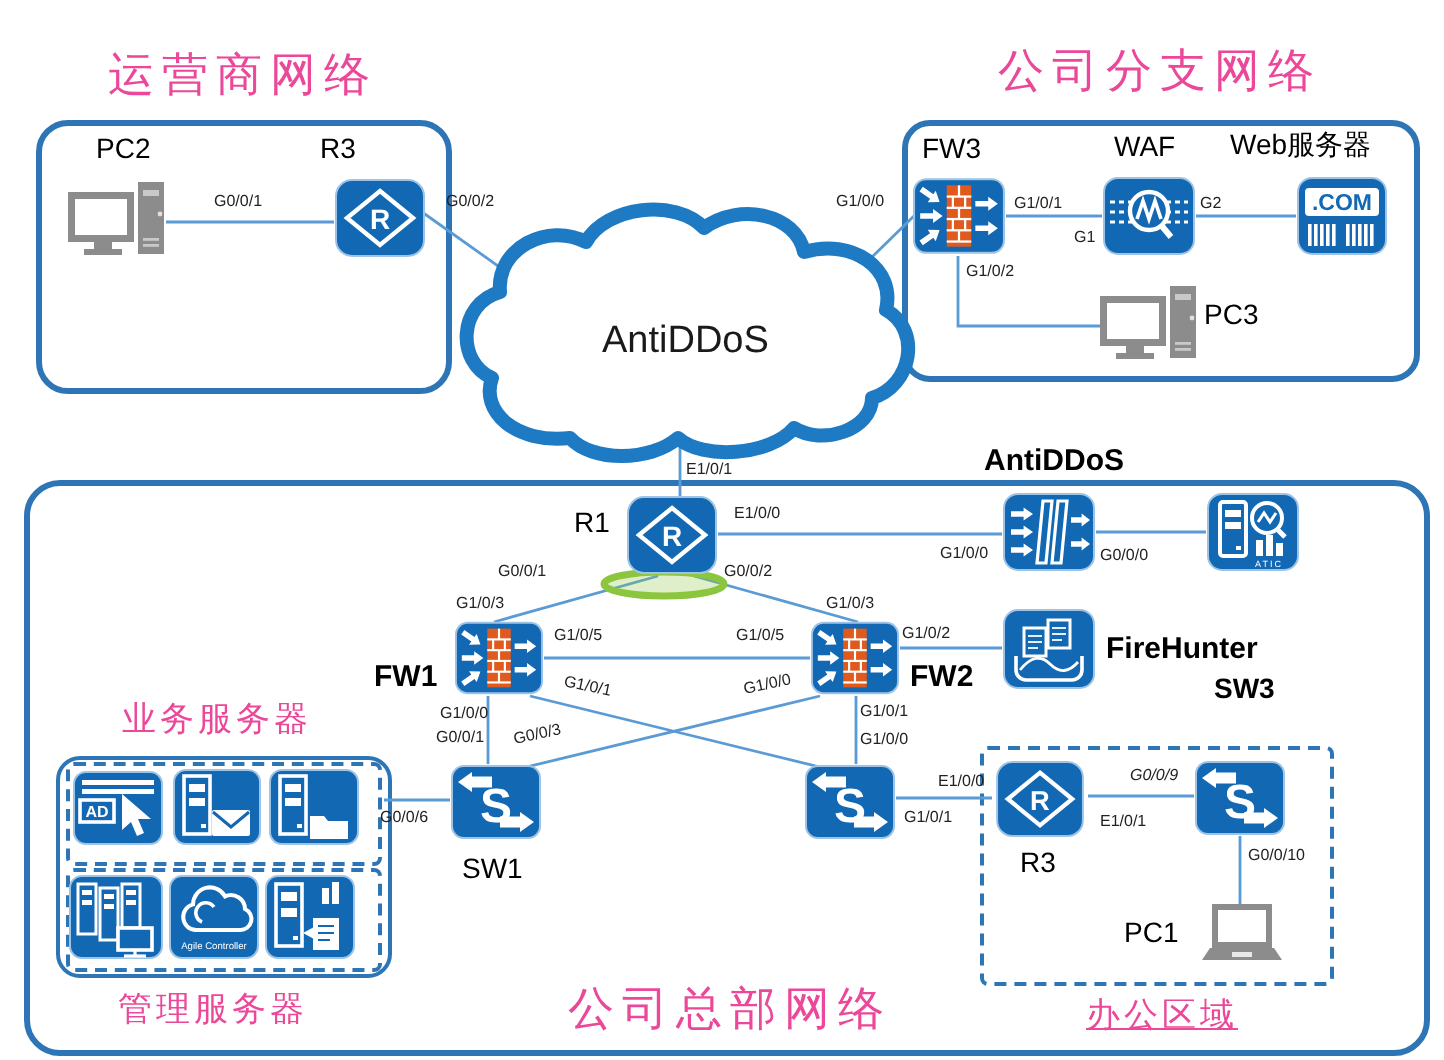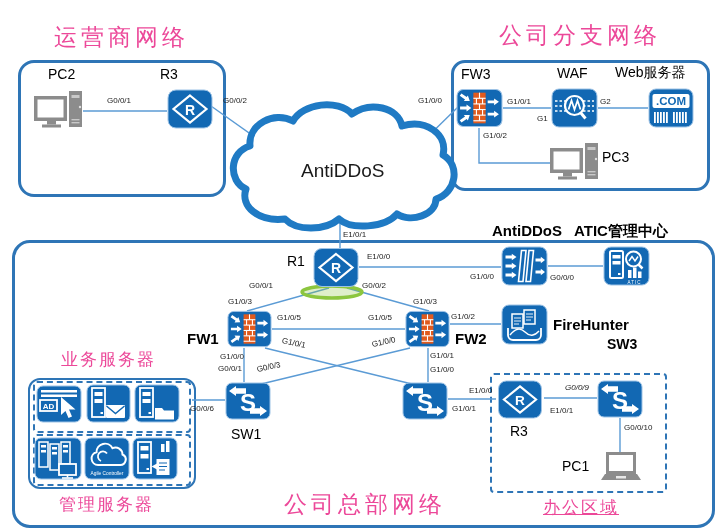--- a/index.html
+++ b/index.html
@@ -332,21 +332,20 @@
   <div class="inet" style="left:301px;top:160px;">AntiDDoS</div>
 
   <div class="dev" style="left:48px;top:66px;">PC2</div>
   <div class="dev" style="left:160px;top:66px;">R3</div>
   <div class="dev" style="left:461px;top:66px;">FW3</div>
   <div class="dev" style="left:557px;top:65px;">WAF</div>
   <div class="dev" style="left:615px;top:64px;">Web服务器</div>
   <div class="dev" style="left:602px;top:149px;">PC3</div>
   <div class="dev" style="left:287px;top:253px;">R1</div>
   <div class="dev big" style="left:492px;top:222px;">AntiDDoS</div>
-  <div class="dev big" style="left:574px;top:222px;">ATIC管理中心</div>
   <div class="dev big" style="left:553px;top:316px;">FireHunter</div>
   <div class="dev big" style="left:187px;top:330px;">FW1</div>
   <div class="dev big" style="left:455px;top:330px;">FW2</div>
   <div class="dev" style="left:231px;top:426px;">SW1</div>
   <div class="dev" style="left:607px;top:336px;font-weight:bold;">SW3</div>
   <div class="dev" style="left:510px;top:423px;">R3</div>
   <div class="dev" style="left:562px;top:458px;">PC1</div>
 
   <div class="port" style="left:107px;top:96px;">G0/0/1</div>
   <div class="port" style="left:223px;top:96px;">G0/0/2</div>

